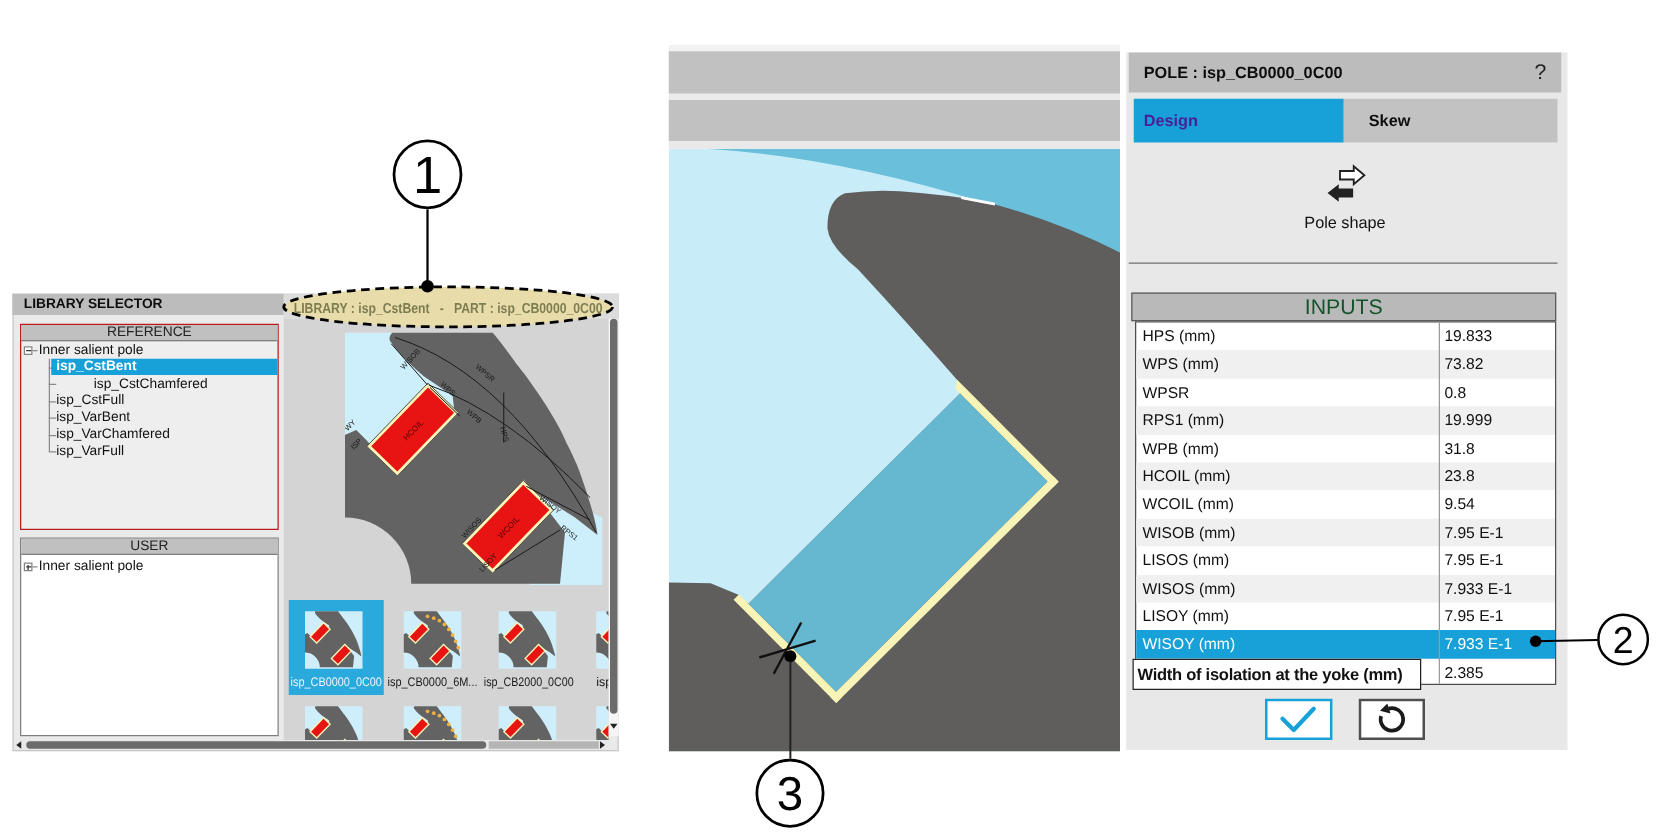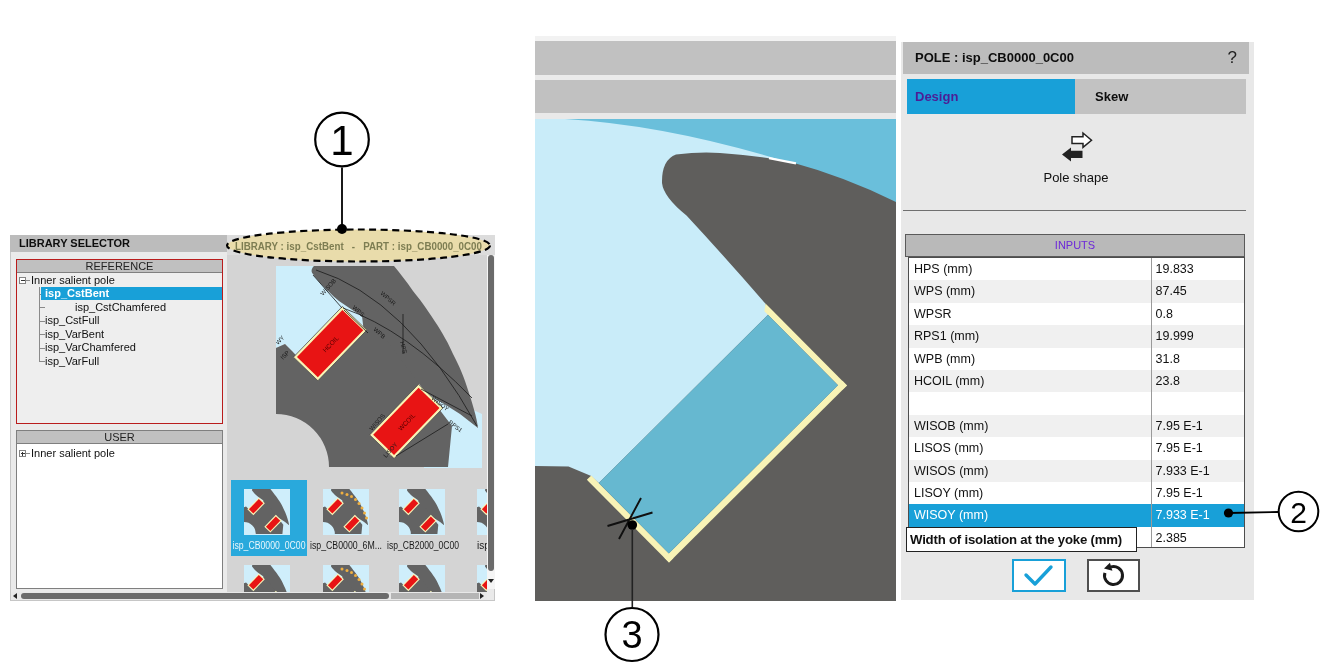--- a/index.html
+++ b/index.html
@@ -209,53 +209,57 @@
 
 <div class="abs" id="poleshapeicon" style="left:1055px;top:126px;width:42px;height:40px;">
 <svg width="42" height="40" viewBox="1055 126 42 40">
   <path d="M1072,136.8 L1083,136.8 L1083,133 L1091.5,140.2 L1083,147.4 L1083,143.6 L1072,143.6 Z" fill="#ffffff" stroke="#222" stroke-width="1.5" stroke-linejoin="miter"></path>
   <path d="M1082.5,150.8 L1071,150.8 L1071,147.4 L1062,154.4 L1071,161.4 L1071,158 L1082.5,158 Z" fill="#222"></path>
 </svg>
 </div>
 <div class="abs" style="left:1016px;top:170px;width:120px;text-align:center;font-size:13px;color:#111;">Pole shape</div>
 <div class="abs" style="left:903px;top:210px;width:343px;height:1px;background:#6f6f6f;"></div>
 
-<div class="abs" style="left:905px;top:234px;width:340px;height:23px;background:#b9b9b9;border:1px solid #5a5a5a;box-sizing:border-box;text-align:center;font-size:11px;line-height:21px;color:#6d28d9;">INPUTS</div>
+<div class="abs" style="left:905px;top:234px;width:340px;height:23px;background:#b9b9b9;border:1px solid #5a5a5a;box-sizing:border-box;text-align:center;font-size:17px;line-height:21px;color:#14532d;">INPUTS</div>
 
 <div class="abs" id="inputstable" style="left:908px;top:257px;width:337px;height:291px;border:1px solid #4d4d4d;box-sizing:border-box;background:#fff;">
   <style>
     .trow{position:absolute;left:0;width:335px;height:22.4px;font-size:12.5px;color:#111;line-height:22.4px;}
     .trow .lab{position:absolute;left:5px;top:0;}
     .trow .val{position:absolute;left:246.5px;top:0;}
     .colline{position:absolute;left:242px;top:0;width:1px;height:289px;background:#9a9a9a;}
     .alt{background:#f0f0f0;}
   </style>
   <div class="trow" style="top:0px;">
       <span class="lab">HPS (mm)</span>
       <span class="val">19.833</span>
     </div>
   <div class="trow alt" style="top:22.4px;">
       <span class="lab">WPS (mm)</span>
-      <span class="val">87.45</span>
+      <span class="val">73.82</span>
     </div>
   <div class="trow" style="top:44.8px;">
       <span class="lab">WPSR</span>
       <span class="val">0.8</span>
     </div>
   <div class="trow alt" style="top:67.2px;">
       <span class="lab">RPS1 (mm)</span>
       <span class="val">19.999</span>
     </div>
   <div class="trow" style="top:89.6px;">
       <span class="lab">WPB (mm)</span>
       <span class="val">31.8</span>
     </div>
   <div class="trow alt" style="top:112px;">
       <span class="lab">HCOIL (mm)</span>
       <span class="val">23.8</span>
+    </div>
+  <div class="trow" style="top:134.4px;">
+      <span class="lab">WCOIL (mm)</span>
+      <span class="val">9.54</span>
     </div>
   <div class="trow alt" style="top:156.8px;">
       <span class="lab">WISOB (mm)</span>
       <span class="val">7.95 E-1</span>
     </div>
   <div class="trow" style="top:179.2px;">
       <span class="lab">LISOS (mm)</span>
       <span class="val">7.95 E-1</span>
     </div>
   <div class="trow alt" style="top:201.6px;">

